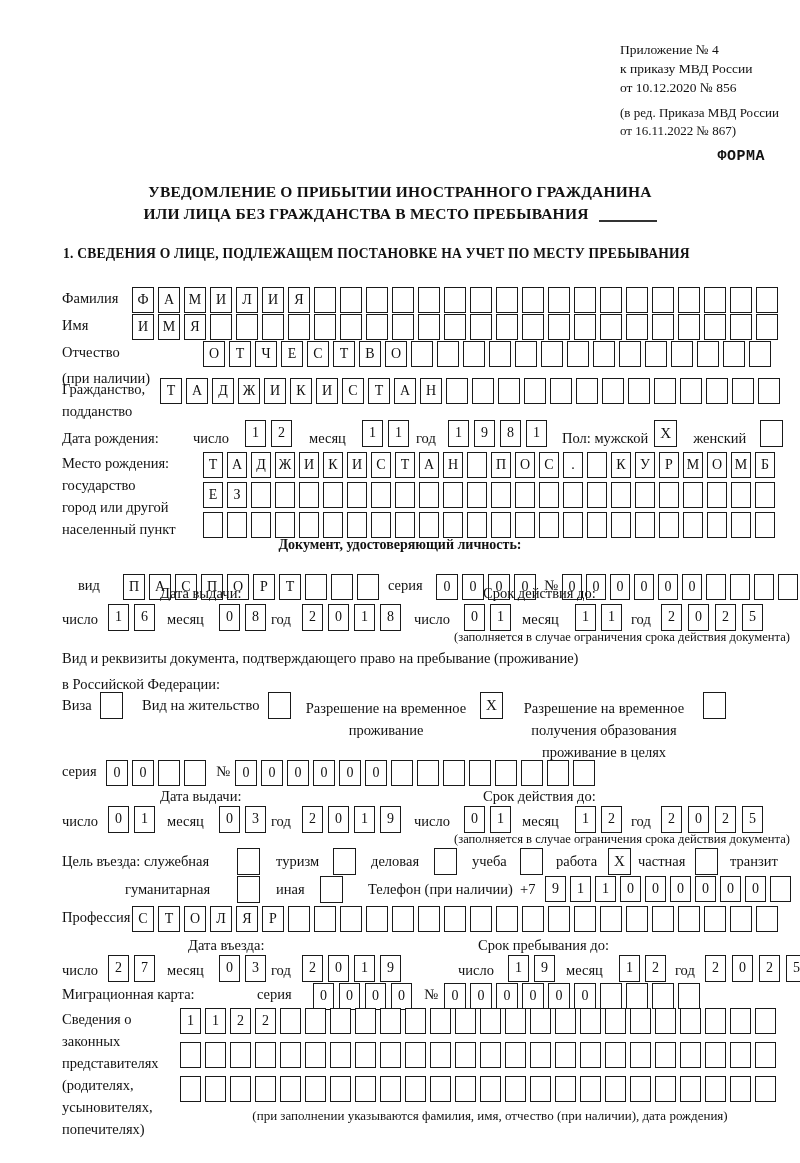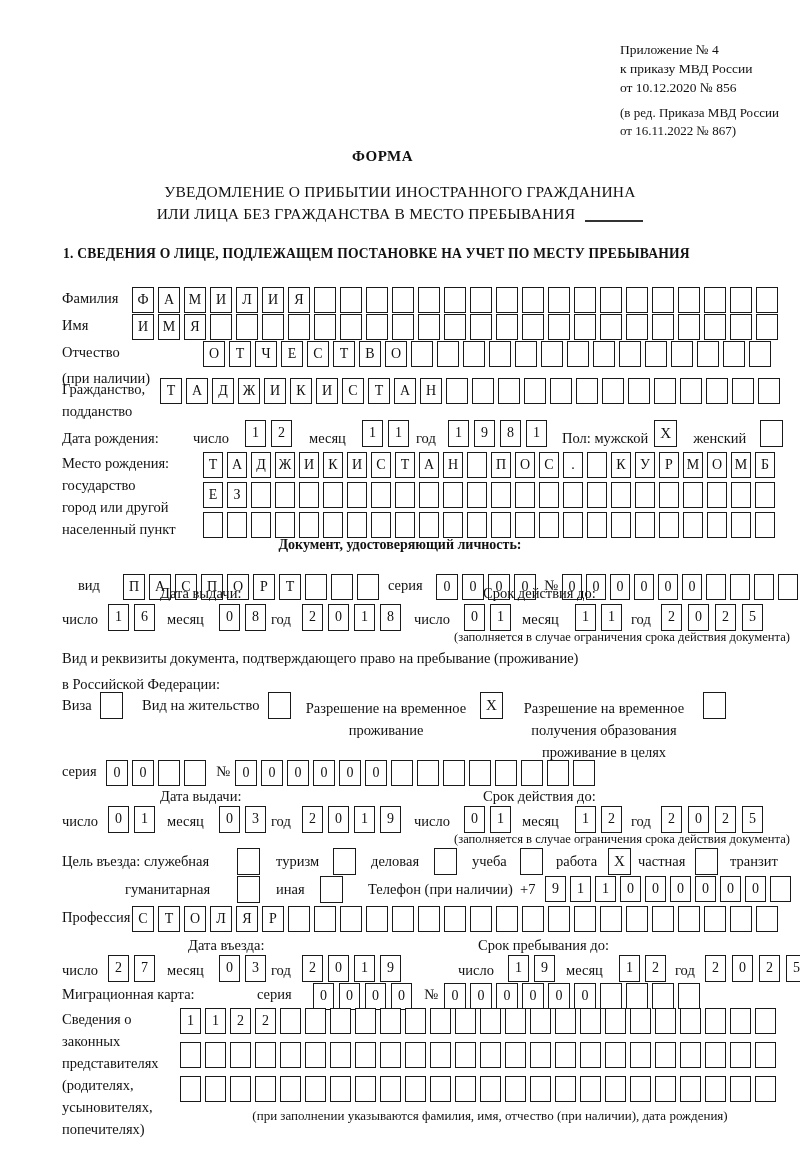--- a/index.html
+++ b/index.html
@@ -5,21 +5,21 @@
   html,body{margin:0;padding:0;background:#e8e8e8;}
   .page{
     position:relative;width:800px;height:1163px;background:#ffffff;
     font-family:"Liberation Serif","DejaVu Serif",serif;color:#111;
     overflow:hidden;margin:0 auto;
   }
   .abs{position:absolute;}
   .appendix{font-size:13.5px;line-height:19px;}
   .amend{margin-top:7px;font-size:13px;line-height:18px;}
   .forma{font-weight:bold;font-size:15px;letter-spacing:.5px;}
-  .title{width:100%;text-align:center;font-weight:normal;font-size:15.5px;letter-spacing:.2px;}
+  .title{width:100%;text-align:center;font-weight:bold;font-size:15.5px;letter-spacing:.2px;}
   .blank-line{display:inline-block;width:58px;border-bottom:2px solid #333;vertical-align:baseline;margin-left:10px;transform:translateY(3px);}
   .sect{font-weight:bold;font-size:13.6px;letter-spacing:.2px;}
   .lab{font-size:14.5px;}
   .small{font-size:12.6px;}
   .bold{font-weight:bold;}
   .row{position:absolute;display:flex;align-items:flex-start;}
   .row .lab{padding-top:3px;}
   .lblcol div{font-size:14.5px;line-height:22px;}
   .cells{display:flex;align-items:flex-start;}
   .cells span{
@@ -42,21 +42,21 @@
 
   <div class="abs appendix" style="left:620px;top:40px;">
     <div>Приложение № 4</div>
     <div>к приказу МВД России</div>
     <div>от 10.12.2020 № 856</div>
     <div class="amend">
       <div>(в ред. Приказа МВД России</div>
       <div>от 16.11.2022 № 867)</div>
     </div>
   </div>
-  <div class="abs forma" style="left:0;top:148px;width:765px;text-align:center;">ФОРМА</div>
+  <div class="abs forma" style="left:0;top:148px;width:765px;text-align:right;font-family:Liberation Mono, monospace;">ФОРМА</div>
 
   <div class="abs title" style="top:183px;left:0;">УВЕДОМЛЕНИЕ О ПРИБЫТИИ ИНОСТРАННОГО ГРАЖДАНИНА</div>
   <div class="abs title" style="top:205px;left:0;">
     <span>ИЛИ ЛИЦА БЕЗ ГРАЖДАНСТВА В МЕСТО ПРЕБЫВАНИЯ</span><span class="blank-line"></span>
   </div>
 
   <div class="abs sect" style="left:63px;top:246px;width:720px;">1. СВЕДЕНИЯ О ЛИЦЕ, ПОДЛЕЖАЩЕМ ПОСТАНОВКЕ НА УЧЕТ ПО МЕСТУ ПРЕБЫВАНИЯ</div>
 
   <div class="row" style="left:62px;top:287px;">
     <span class="lab" style="width:70px;">Фамилия</span>

